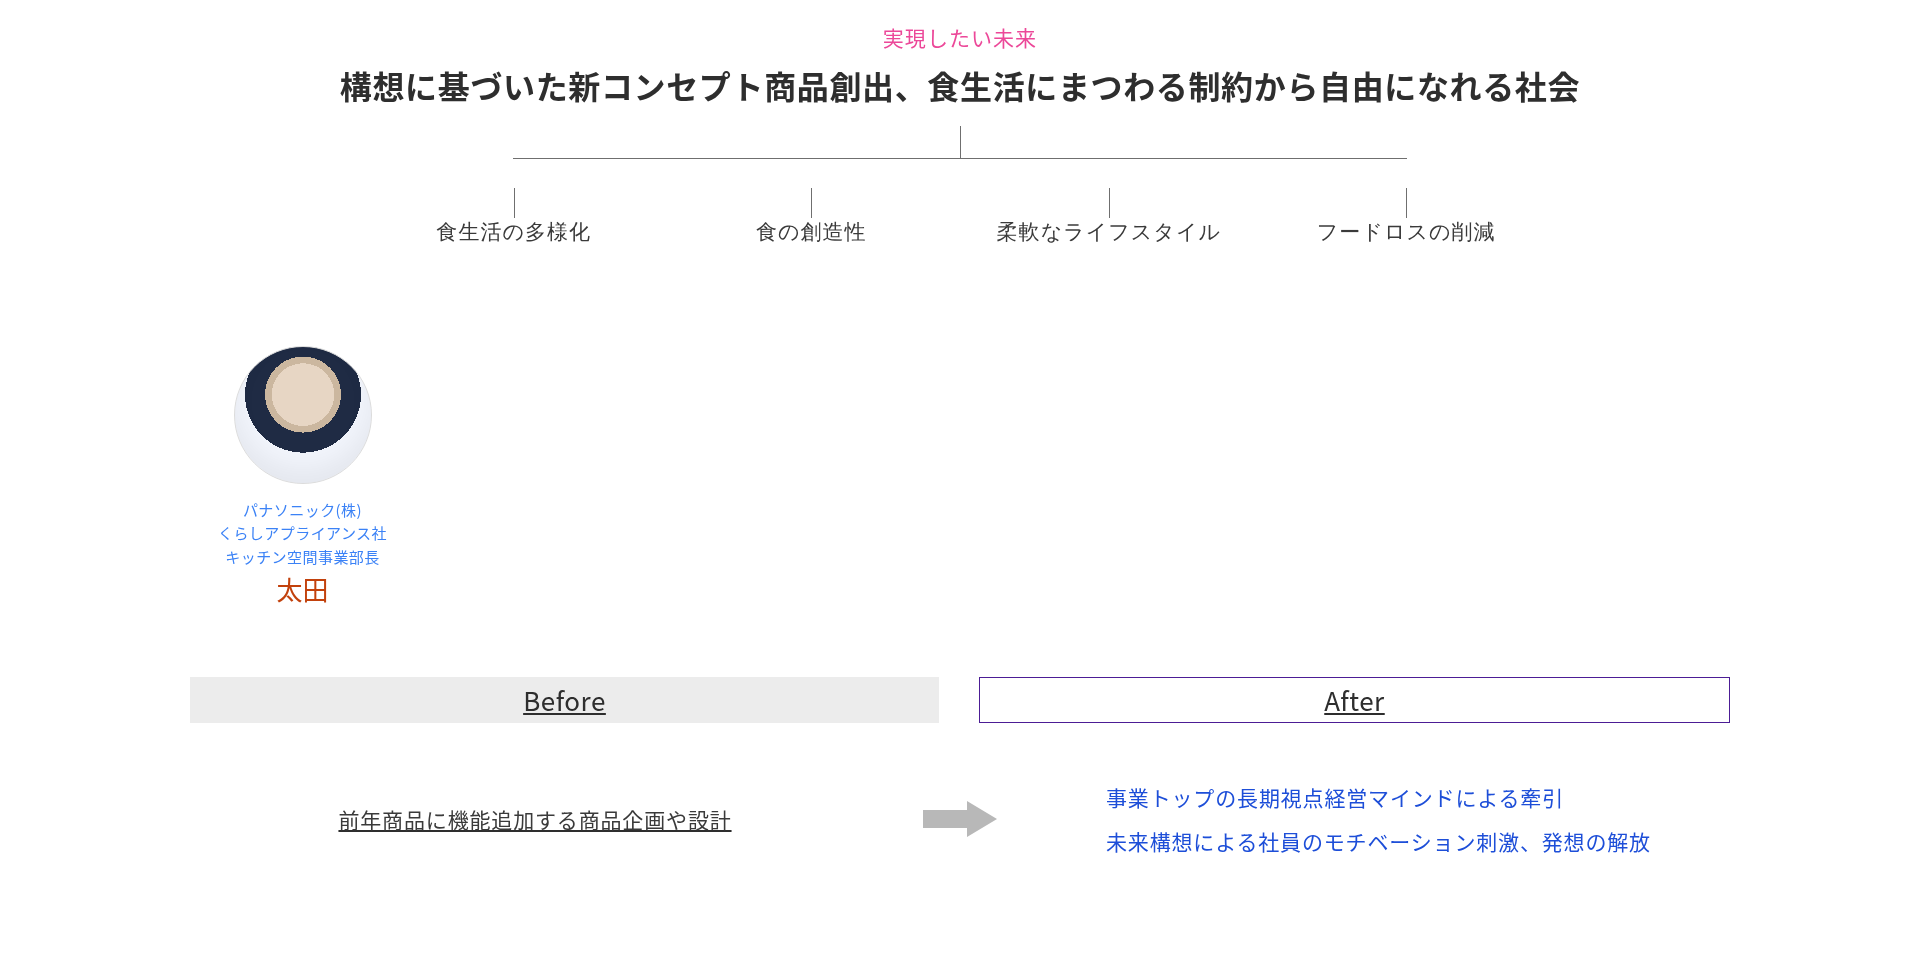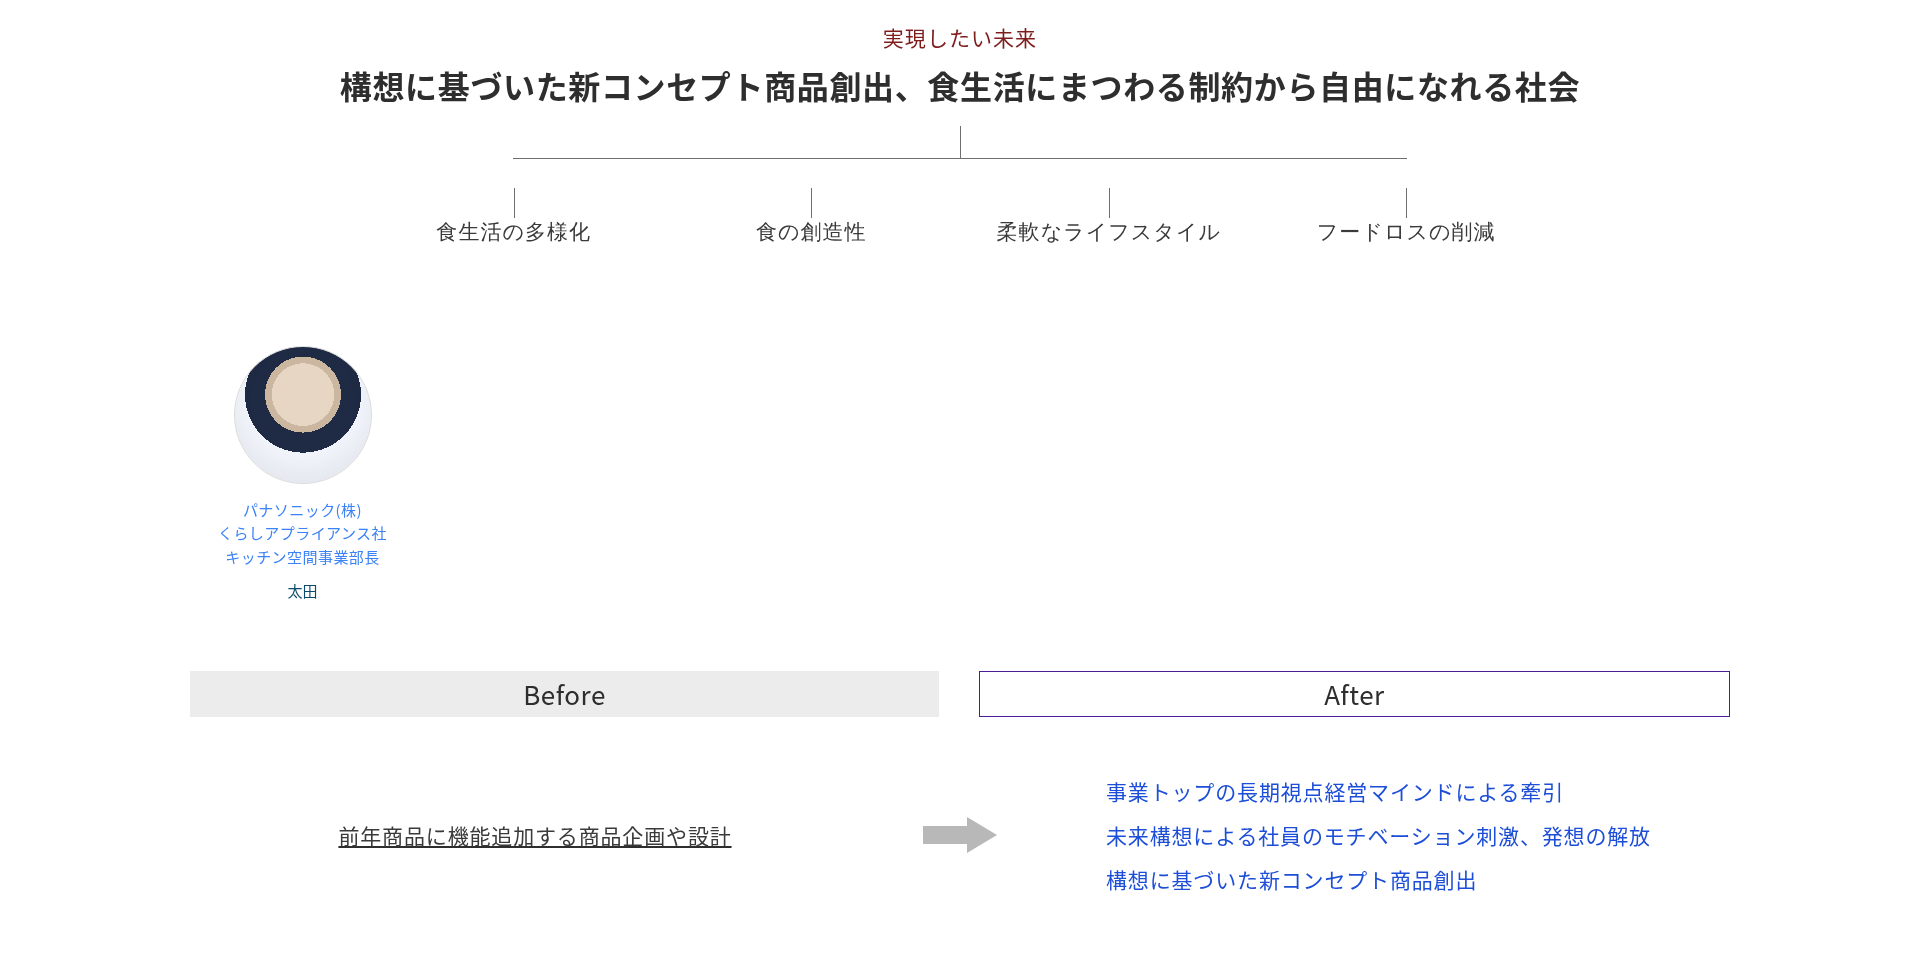--- a/index.html
+++ b/index.html
@@ -8,21 +8,21 @@
     height: 955px;
     background: #ffffff;
     font-family: "Hiragino Kaku Gothic ProN", "Hiragino Sans", "Noto Sans CJK JP", "Yu Gothic", Meiryo, sans-serif;
     color: #2e2e2e;
     -webkit-font-smoothing: antialiased;
   }
   .page { width: 1920px; padding: 22px 0 0 0; }
 
   
   .vision { text-align: center; }
-  .vision-label { font-size: 21px; letter-spacing: 0.05em; color: #7f1d1d; }
+  .vision-label { font-size: 21px; letter-spacing: 0.05em; color: #ec4899; }
   .vision-headline { font-size: 32px; font-weight: 700; margin-top: 10px; letter-spacing: 0.02em; }
 
   
   .tree-wrap { width: 1190px; margin: 18px auto 0 auto; position: relative; }
   .tree-down { width: 1px; height: 32px; background: #6f6f6f; margin: 0 auto; }
   
   .tree-bar-outer { position: relative; height: 30px; }
   .tree-bar-outer .hbar {
     position: absolute;
     left: 148px;  
@@ -53,29 +53,29 @@
   }
   .profile-card { width: 225px; text-align: center; }
   .avatar {
     width: 138px; height: 138px; border-radius: 50%;
     margin: 0 auto 14px auto;
     background: radial-gradient(circle at 50% 35%, #e7d6c4 0 28%, #cbb79f 28% 34%, #1f2b44 34% 52%, #f1f4fb 52% 100%);
     border: 1px solid #dcdcdc;
     box-shadow: inset 0 -14px 22px rgba(0,0,0,0.05);
   }
   .profile-meta { font-size: 15px; line-height: 1.55; color: #3b82f6; letter-spacing: 0.03em; }
-  .profile-name { font-size: 15px; margin-top: 12px; color: #0c4a6e; }
+  .profile-name { font-size: 26px; margin-top: 2px; color: #c2410c; }
 
   .quote { flex: 1; padding-top: 30px; }
   .quote p { font-size: 24px; line-height: 2.1; color: #3a3a3a; letter-spacing: 0.02em; }
   .quote .q-open, .quote .q-close { color: #595959; }
 
   
   .ba-wrap { width: 1540px; margin: 70px auto 0 auto; }
-  .ba-headers { display: flex; gap: 40px; }
+  .ba-headers { display: flex; gap: 40px; text-decoration: underline; }
   .ba-header {
     flex: 1; height: 46px;
     display: flex; align-items: center; justify-content: center;
     font-size: 26px; letter-spacing: 0.02em;
   }
   .ba-header.before { background: #ececec; color: #2e2e2e; }
   .ba-header.after  { background: #ffffff; border: 1px solid #4c1d95; }
 
   .ba-body { display: flex; gap: 40px; margin-top: 52px; align-items: center; }
   .ba-col { flex: 1; }
@@ -133,19 +133,18 @@
       </div>
       <div class="arrow-cell">
         <svg width="74" height="36" viewBox="0 0 74 36">
           <polygon points="0,9 44,9 44,0 74,18 44,36 44,27 0,27" fill="#b8b8b8"></polygon>
         </svg>
       </div>
       <div class="ba-col">
         <ul class="after-list">
           <li>事業トップの長期視点経営マインドによる牽引</li>
           <li>未来構想による社員のモチベーション刺激、発想の解放</li>
-          <li>構想に基づいた新コンセプト商品創出</li>
         </ul>
       </div>
     </div>
   </div>
 
 </div>
 
 </body></html>

